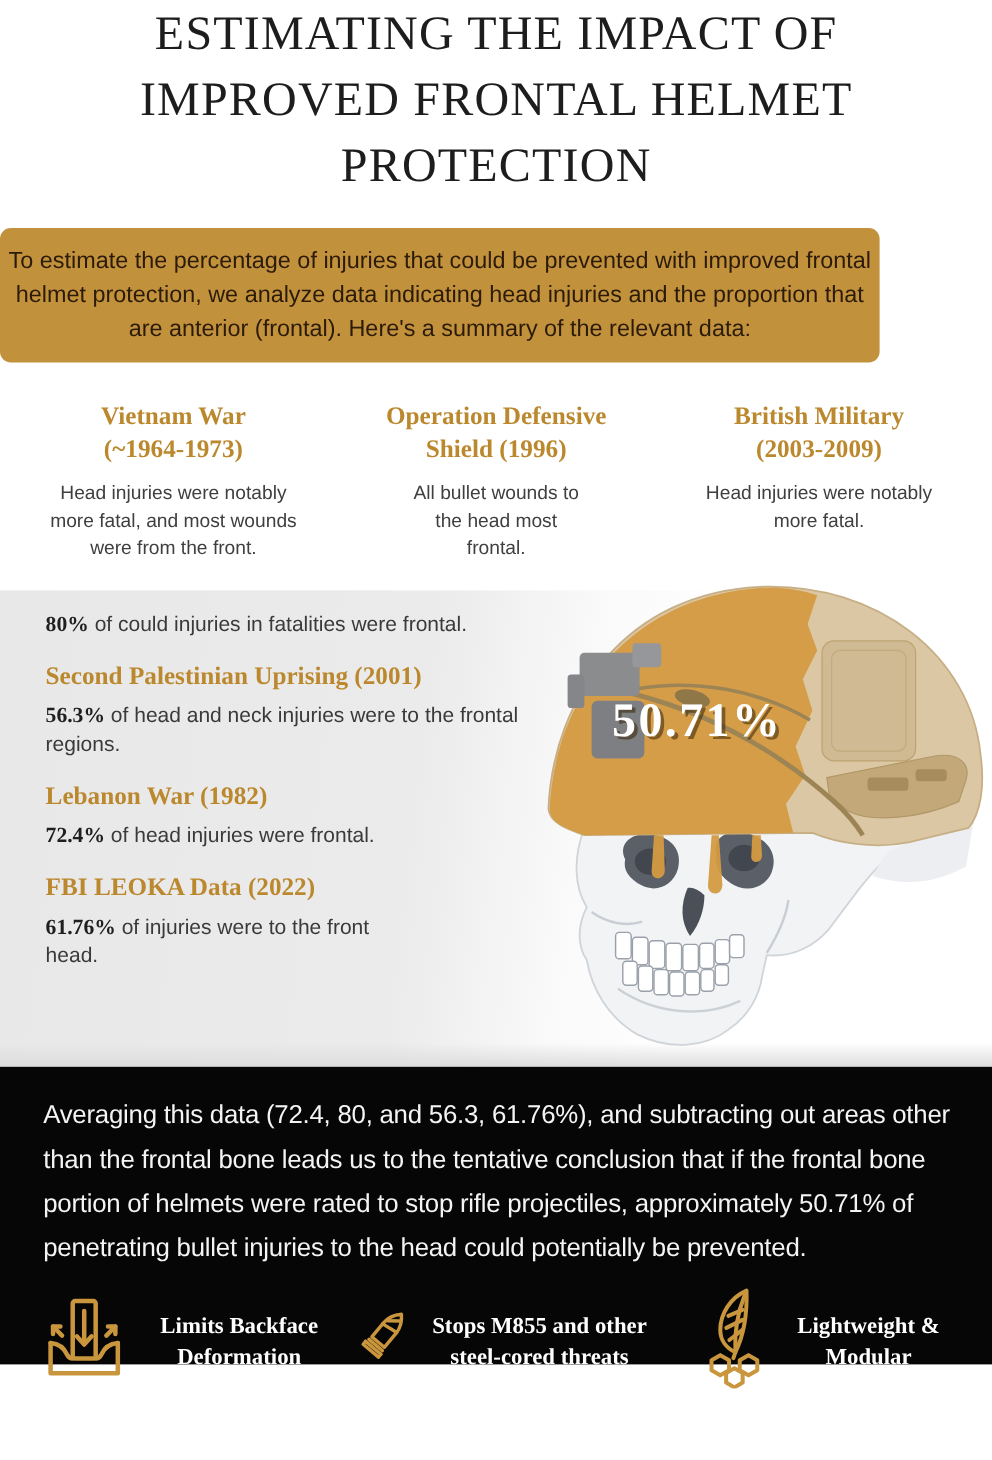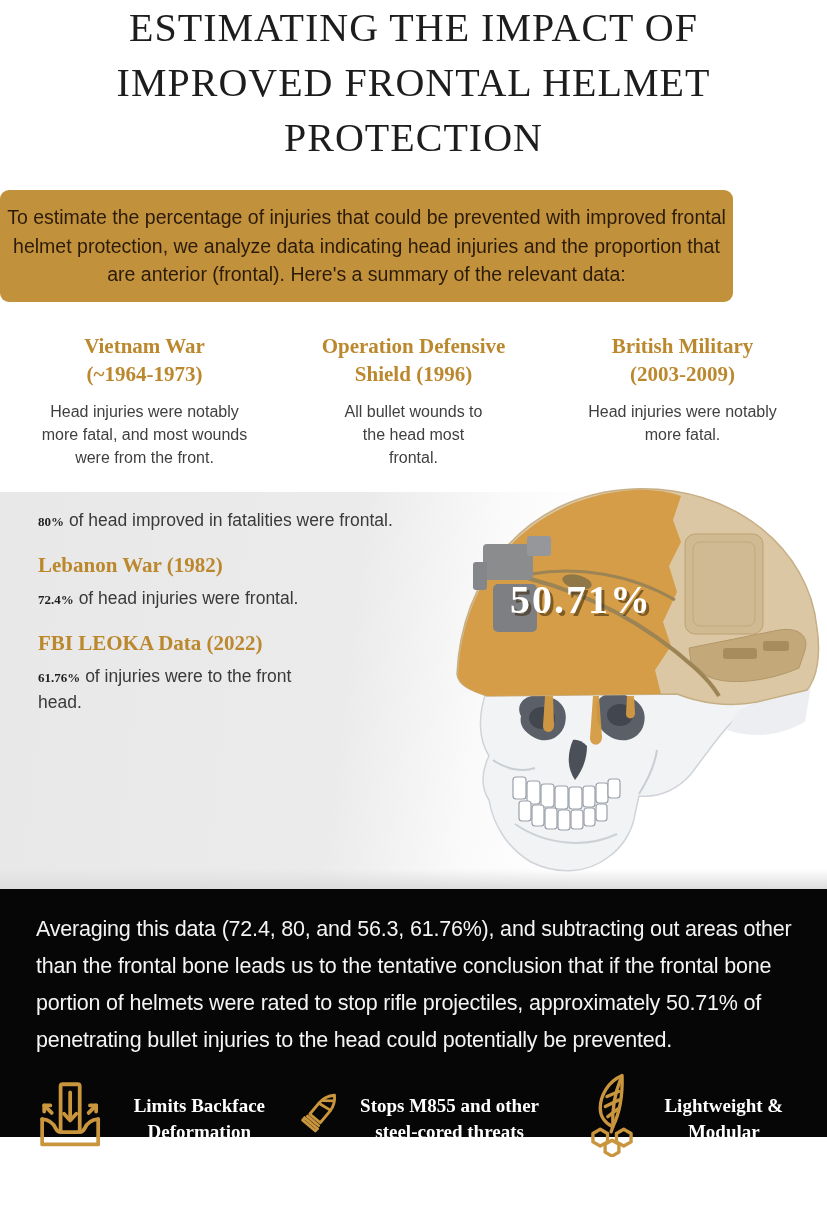--- a/index.html
+++ b/index.html
@@ -52,21 +52,21 @@
   .findings { position:absolute; left:38px; top:16px; width:404px; z-index:2; }
   .finding { margin-bottom:17px; }
   .finding-h {
     font-family:"Liberation Serif", serif; font-weight:bold;
     font-size:21px; line-height:28px; color:#bb882e; margin-bottom:7px;
   }
   .finding-t { font-size:17.5px; line-height:24px; color:#3a3a3a; }
   .finding.narrow .finding-t { max-width:300px; }
   .stat {
     font-family:"Liberation Serif", serif; font-weight:bold;
-    font-size:13px; color:#1f1f1f;
+    font-size:18px; color:#1f1f1f;
   }
   .skull-label-text {
     font-family:"Liberation Serif", serif; font-weight:bold; font-size:40px;
     fill:#ffffff; letter-spacing:2px;
   }
   .skull-label-shadow {
     font-family:"Liberation Serif", serif; font-weight:bold; font-size:40px;
     fill:rgba(54,36,8,0.55); letter-spacing:2px;
   }
   
@@ -203,21 +203,28 @@
 
         <text x="86" y="138" class="skull-label-shadow">50.71%</text>
         <text x="83" y="135" class="skull-label-text">50.71%</text>
       </svg>
     </div>
 
     <div class="findings">
       <div class="finding">
         <div class="finding-t">
           <span class="stat">80%</span>
-          <span>of head improved in fatalities were frontal.</span>
+          <span>of could injuries in fatalities were frontal.</span>
+        </div>
+      </div>
+      <div class="finding">
+        <div class="finding-h">Second Palestinian Uprising (2001)</div>
+        <div class="finding-t">
+          <span class="stat">56.3%</span>
+          <span>of head and neck injuries were to the frontal regions.</span>
         </div>
       </div>
       <div class="finding">
         <div class="finding-h">Lebanon War (1982)</div>
         <div class="finding-t">
           <span class="stat">72.4%</span>
           <span>of head injuries were frontal.</span>
         </div>
       </div>
       <div class="finding narrow">

